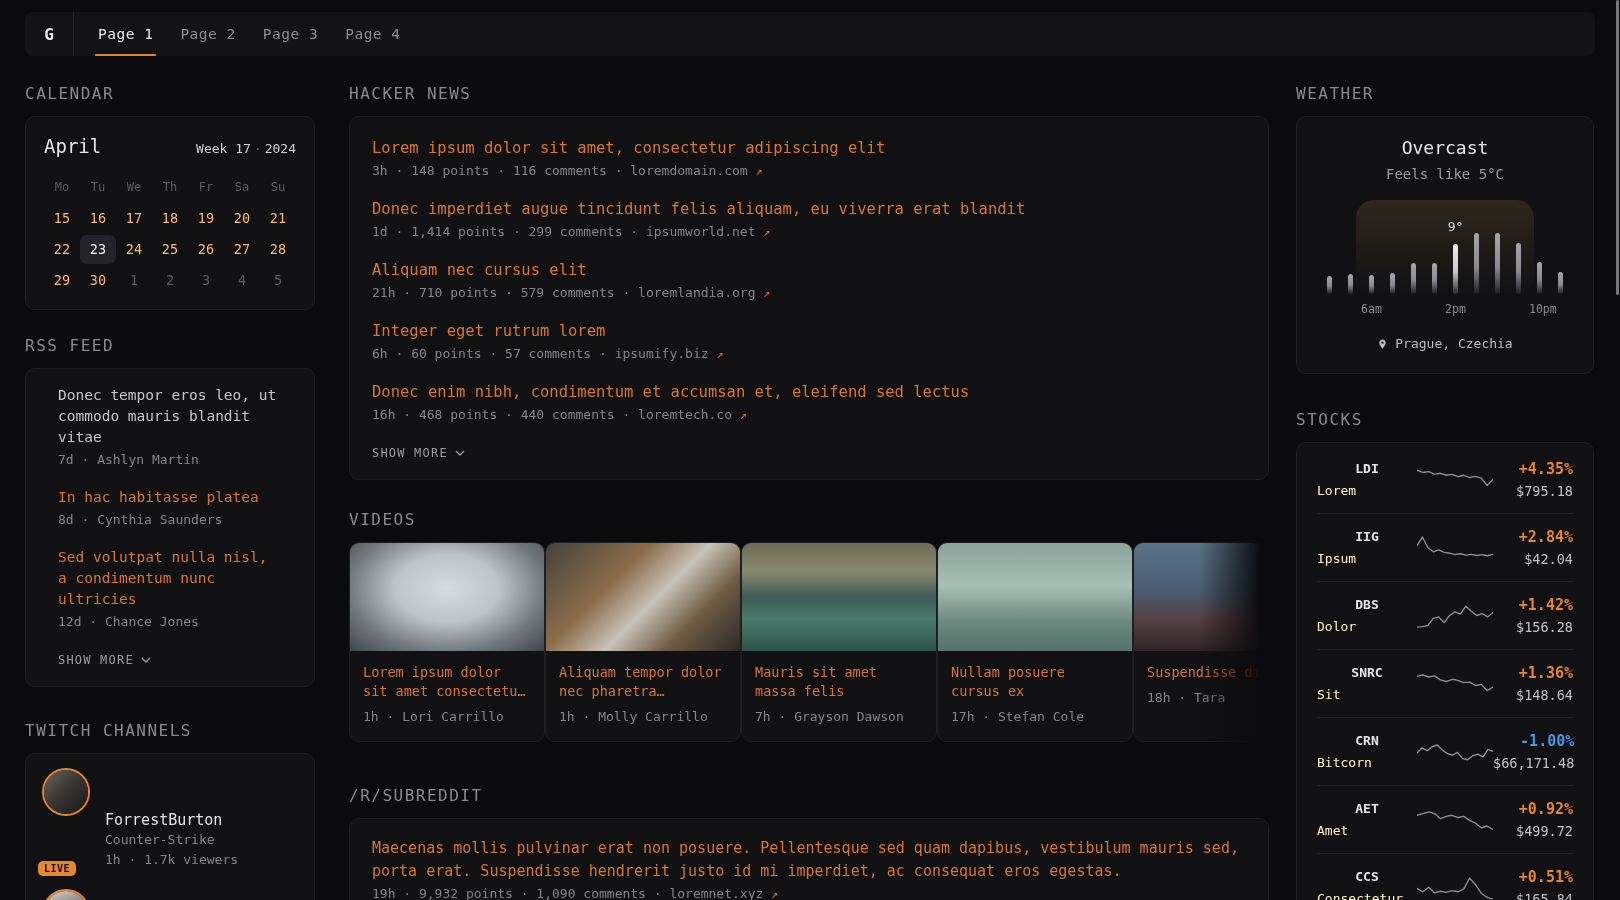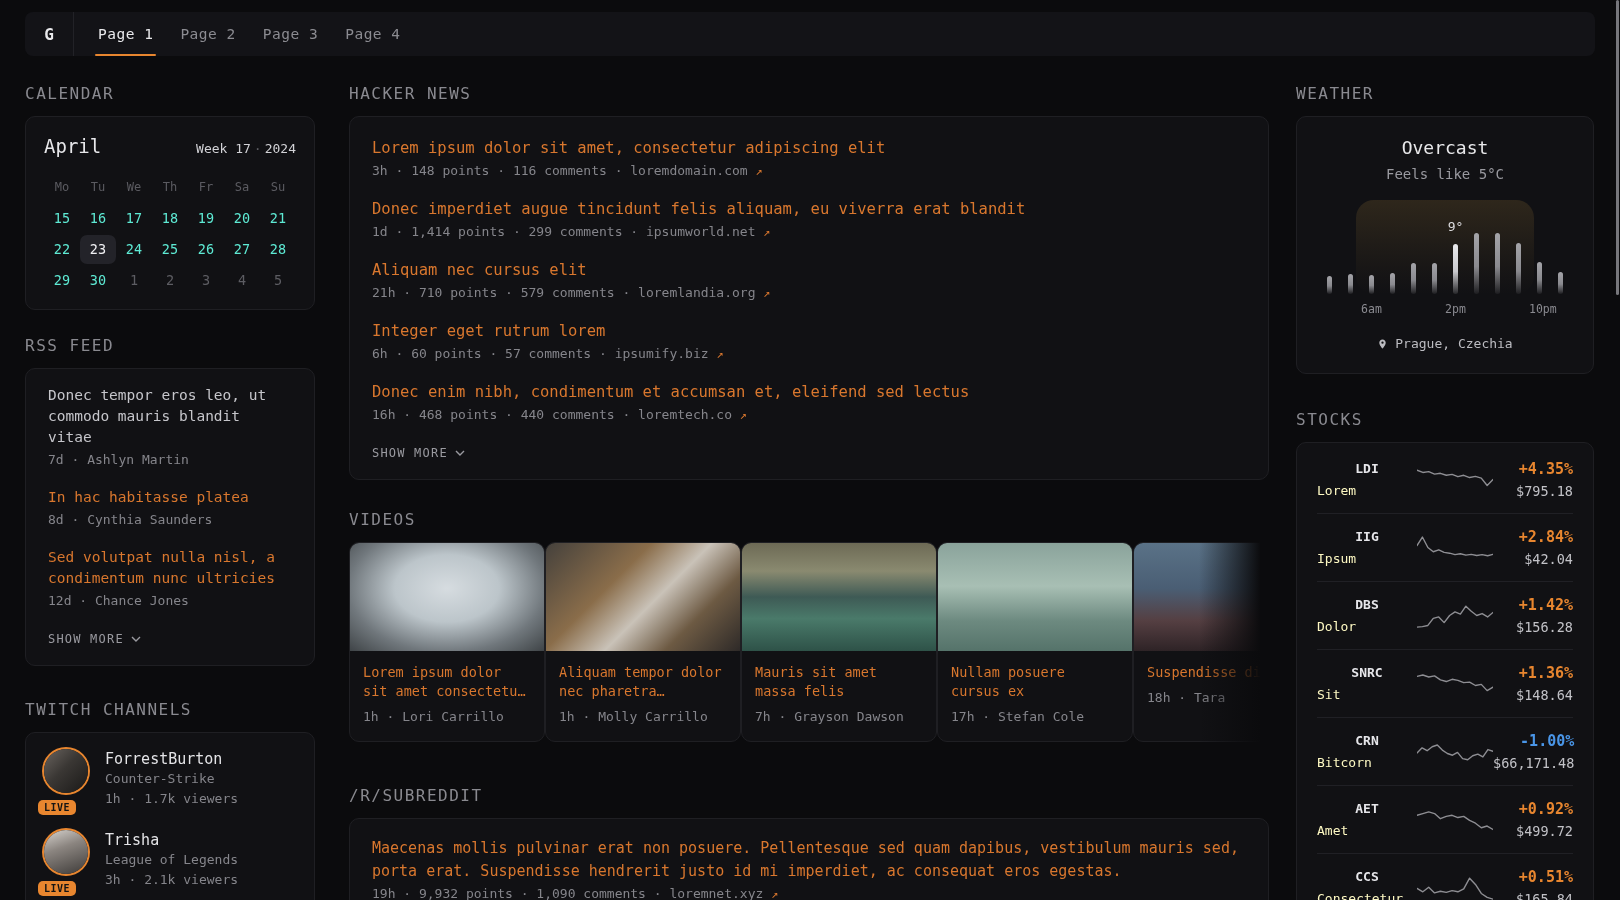--- a/index.html
+++ b/index.html
@@ -29,27 +29,27 @@
   .mt-videos { margin-top:30px; } .mt-sub { margin-top:44px; }
   .mt-stocks { margin-top:36px; }
 
   
   .calendar-card { padding:18px 18px 14px; }
   .cal-head { display:flex; justify-content:space-between; align-items:baseline; }
   .cal-month { font-size:19px; color:#e7e7ea; }
   .cal-week { font-size:13px; color:#d2d2d6; }
   .cal-week .sep { color:#5d5d63; padding:0 3px; }
   .cal-grid { display:grid; grid-template-columns:repeat(7,1fr); margin-top:16px; row-gap:2px; }
-  .cal-cell { text-align:center; font-size:13.5px; line-height:29px; color:#5eead4; }
+  .cal-cell { text-align:center; font-size:13.5px; line-height:29px; color:#fdba74; }
   .cal-cell.dow { font-size:12px; color:#5b5b61; }
   .cal-cell.muted { color:#5d5d63; }
   .cal-cell.selected { background:#232329; border-radius:7px; color:#f0f0f3; }
 
   
-  .rss-card { padding:16px 22px 18px; }
+  .rss-card { padding:16px 32px 18px; }
   .hn-card { padding:20px 22px 18px; }
   .feed-item { margin-bottom:17px; }
   .feed-title { font-size:14.5px; line-height:21px; color:#c6c6cb; cursor:pointer; }
   .feed-title.accent { color:var(--accent); }
   .hn-title { font-size:15.5px; line-height:22px; }
   .feed-meta { font-size:13px; line-height:20px; color:#85858b; margin-top:2px; }
   .ext-arrow { color:var(--accent); font-size:12px; }
   .show-more { display:inline-flex; align-items:center; gap:7px; font-size:12px; letter-spacing:1.2px; color:#9a9aa0; cursor:pointer; margin-top:3px; }
   .show-more svg { stroke:#9a9aa0; }
 
@@ -57,21 +57,21 @@
   .twitch-card { padding:16px 18px; }
   .tw-row { display:flex; gap:15px; margin-bottom:21px; cursor:pointer; }
   .tw-avatar-wrap { position:relative; width:46px; flex:none; }
   .tw-avatar { width:44px; height:44px; border-radius:50%; }
   .tw-avatar.ring-live { box-shadow:0 0 0 2px var(--accent-bright); }
   .tw-avatar.ring-off  { box-shadow:0 0 0 2px #46464c; }
   .av-1 { background:linear-gradient(135deg,#6b6560 0%,#3a3734 45%,#191817 100%); }
   .av-2 { background:linear-gradient(160deg,#d8d4cf 0%,#8b8580 40%,#3d3a38 100%); }
   .av-3 { background:linear-gradient(150deg,#e8d9c4 0%,#a8937e 50%,#5c4f44 100%); }
   .live-badge { position:absolute; left:-6px; bottom:-6px; background:var(--accent-bright); color:#141414; font-size:10px; font-weight:bold; letter-spacing:.5px; padding:2px 6px; border-radius:5px; }
-  .tw-name { font-size:15px; color:#e4e4e7; line-height:20px; }
+  .tw-name { font-size:15px; color:#e4e4e7; line-height:20px;margin-top:40px; }
   .tw-name.offline { color:#9a9aa0; }
   .tw-game, .tw-meta { font-size:13px; color:#85858b; line-height:20px; }
 
   
   .videos-row { position:relative; display:flex; overflow:hidden; }
   .videos-row::after { content:''; position:absolute; top:0; bottom:0; right:0; width:70px; background:linear-gradient(90deg,rgba(11,11,13,0),#0b0b0d 88%); pointer-events:none; }
   .video-card { width:196px; flex:none; background:#111114; border:1px solid #1f1f23; border-radius:10px; overflow:hidden; cursor:pointer; }
   .video-thumb { height:108px; }
   .thumb-1 { background:radial-gradient(ellipse at 50% 42%,#d6dce0 0%,#bcc5ca 38%,#70777c 72%,#3f4447 100%); }
   .thumb-2 { background:linear-gradient(135deg,#45413c 0%,#8a6d4a 35%,#c9c2b8 55%,#6d5a43 75%,#2e2a28 100%); }

